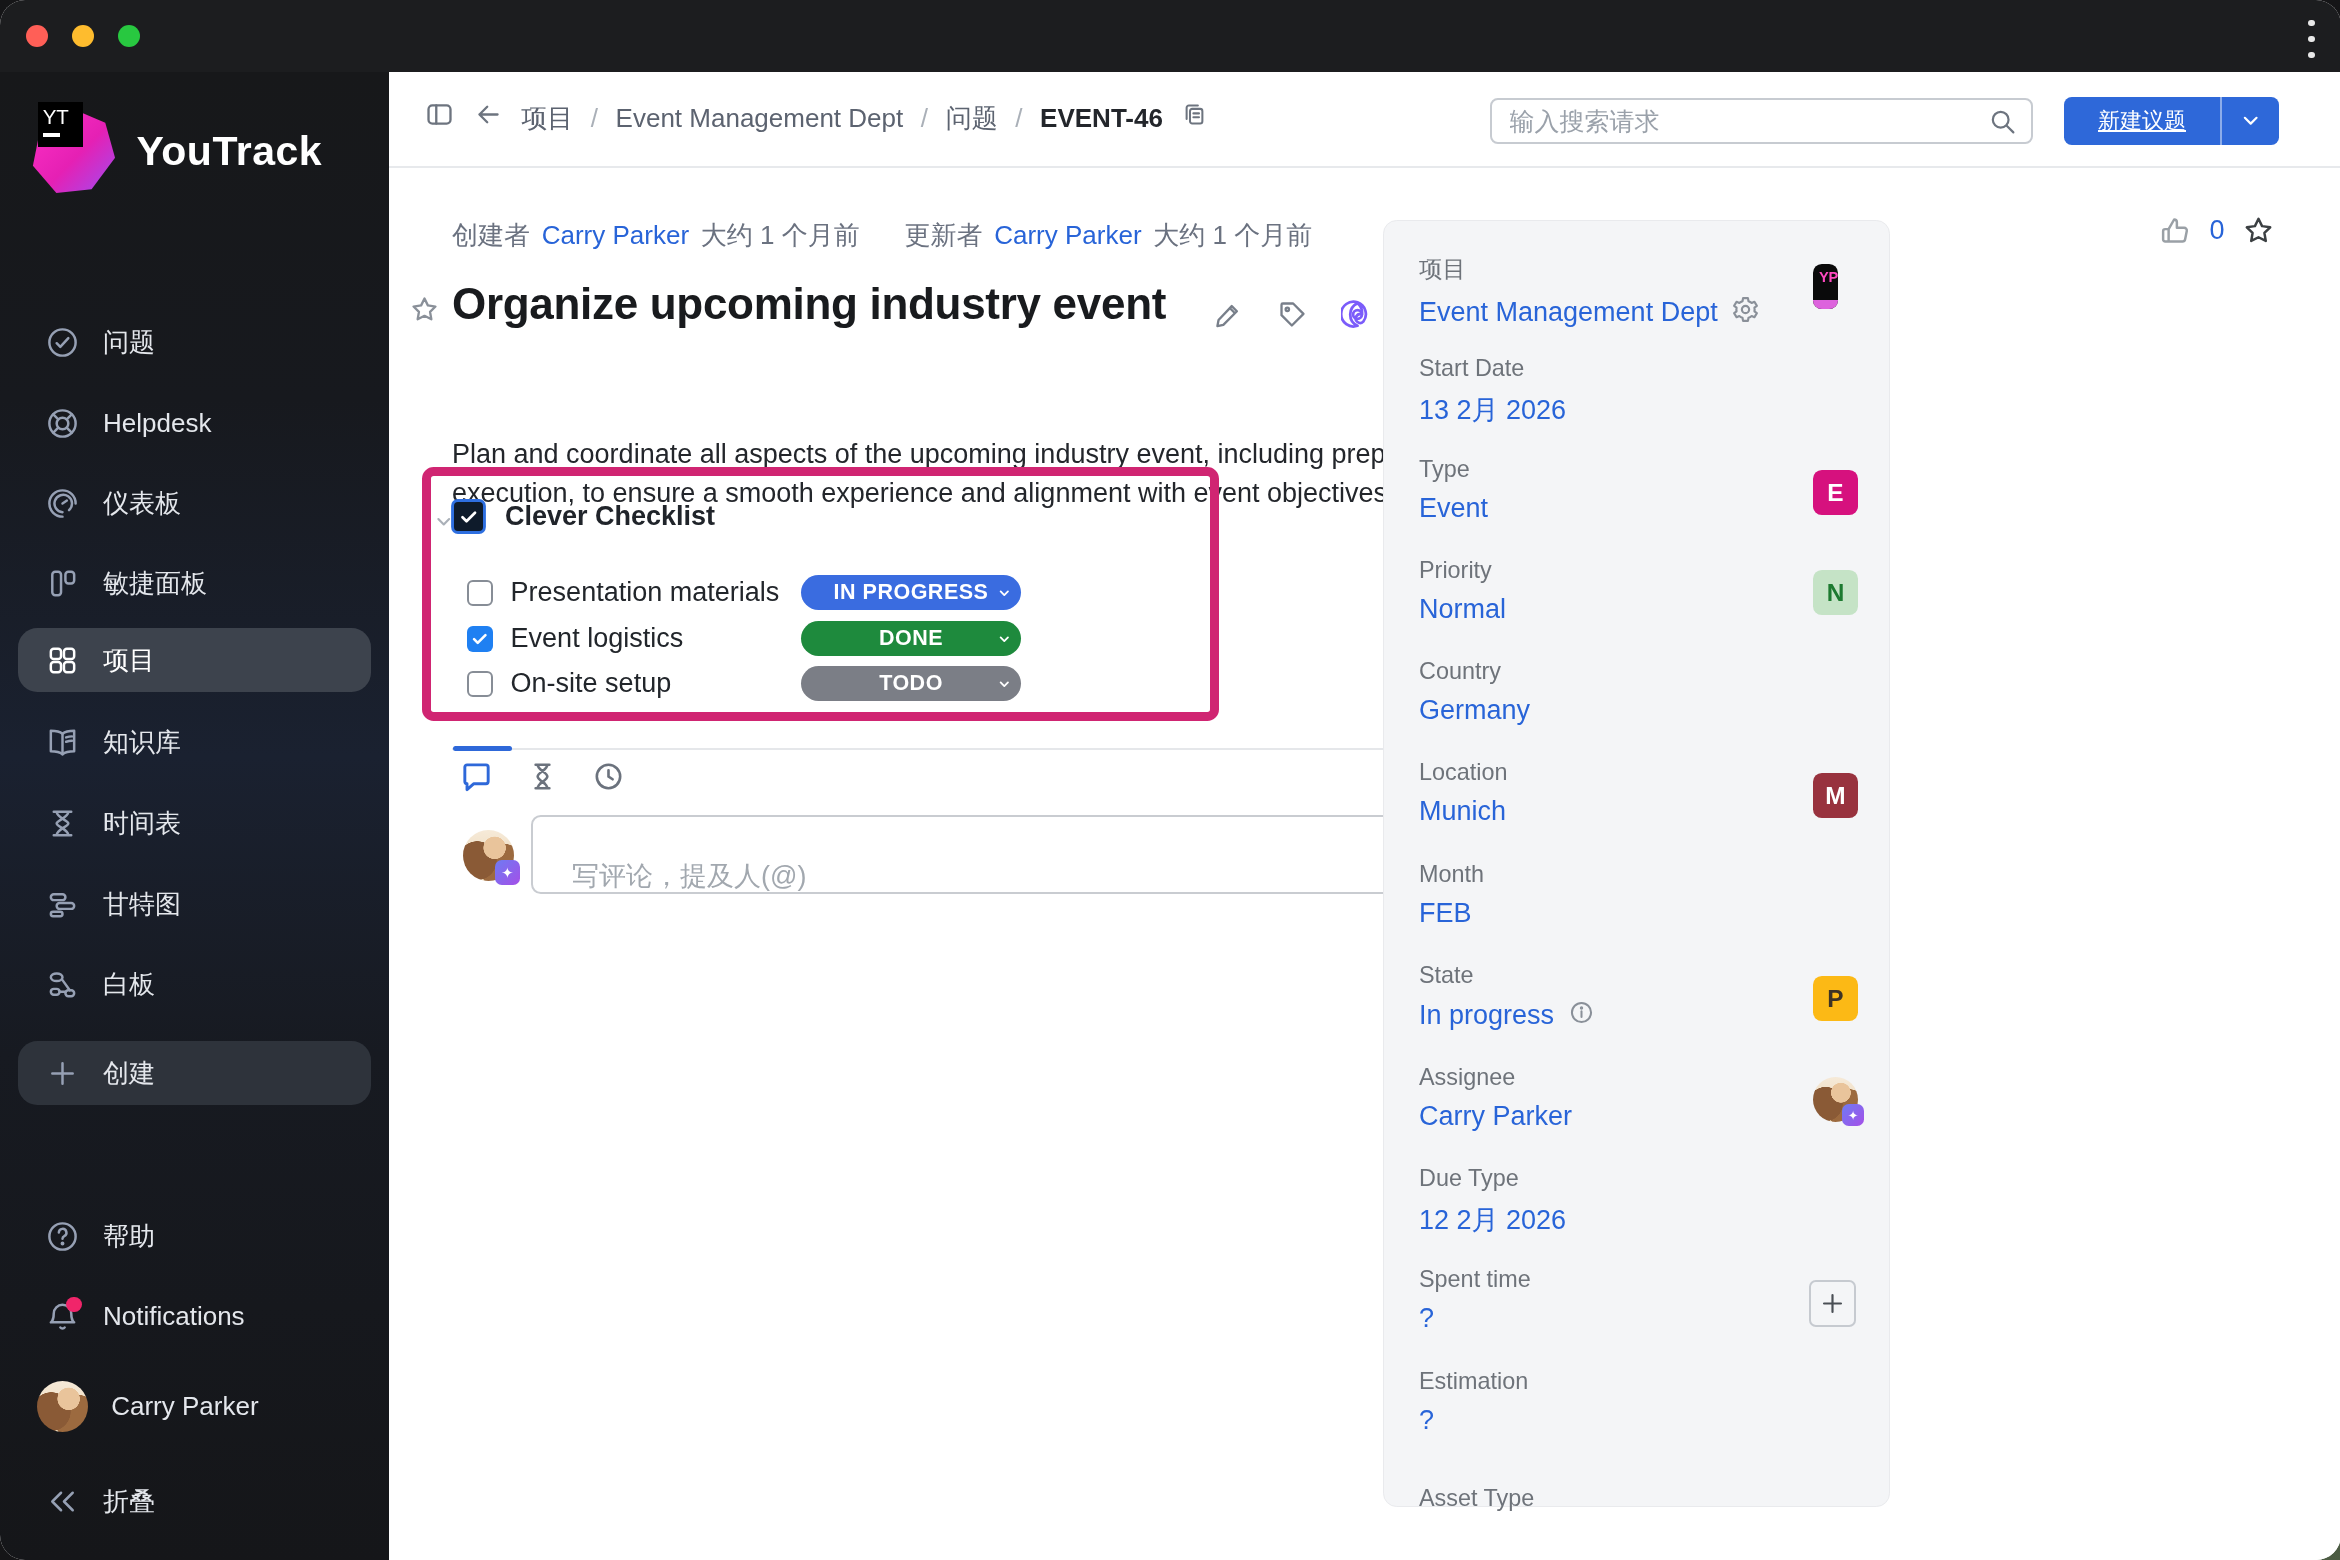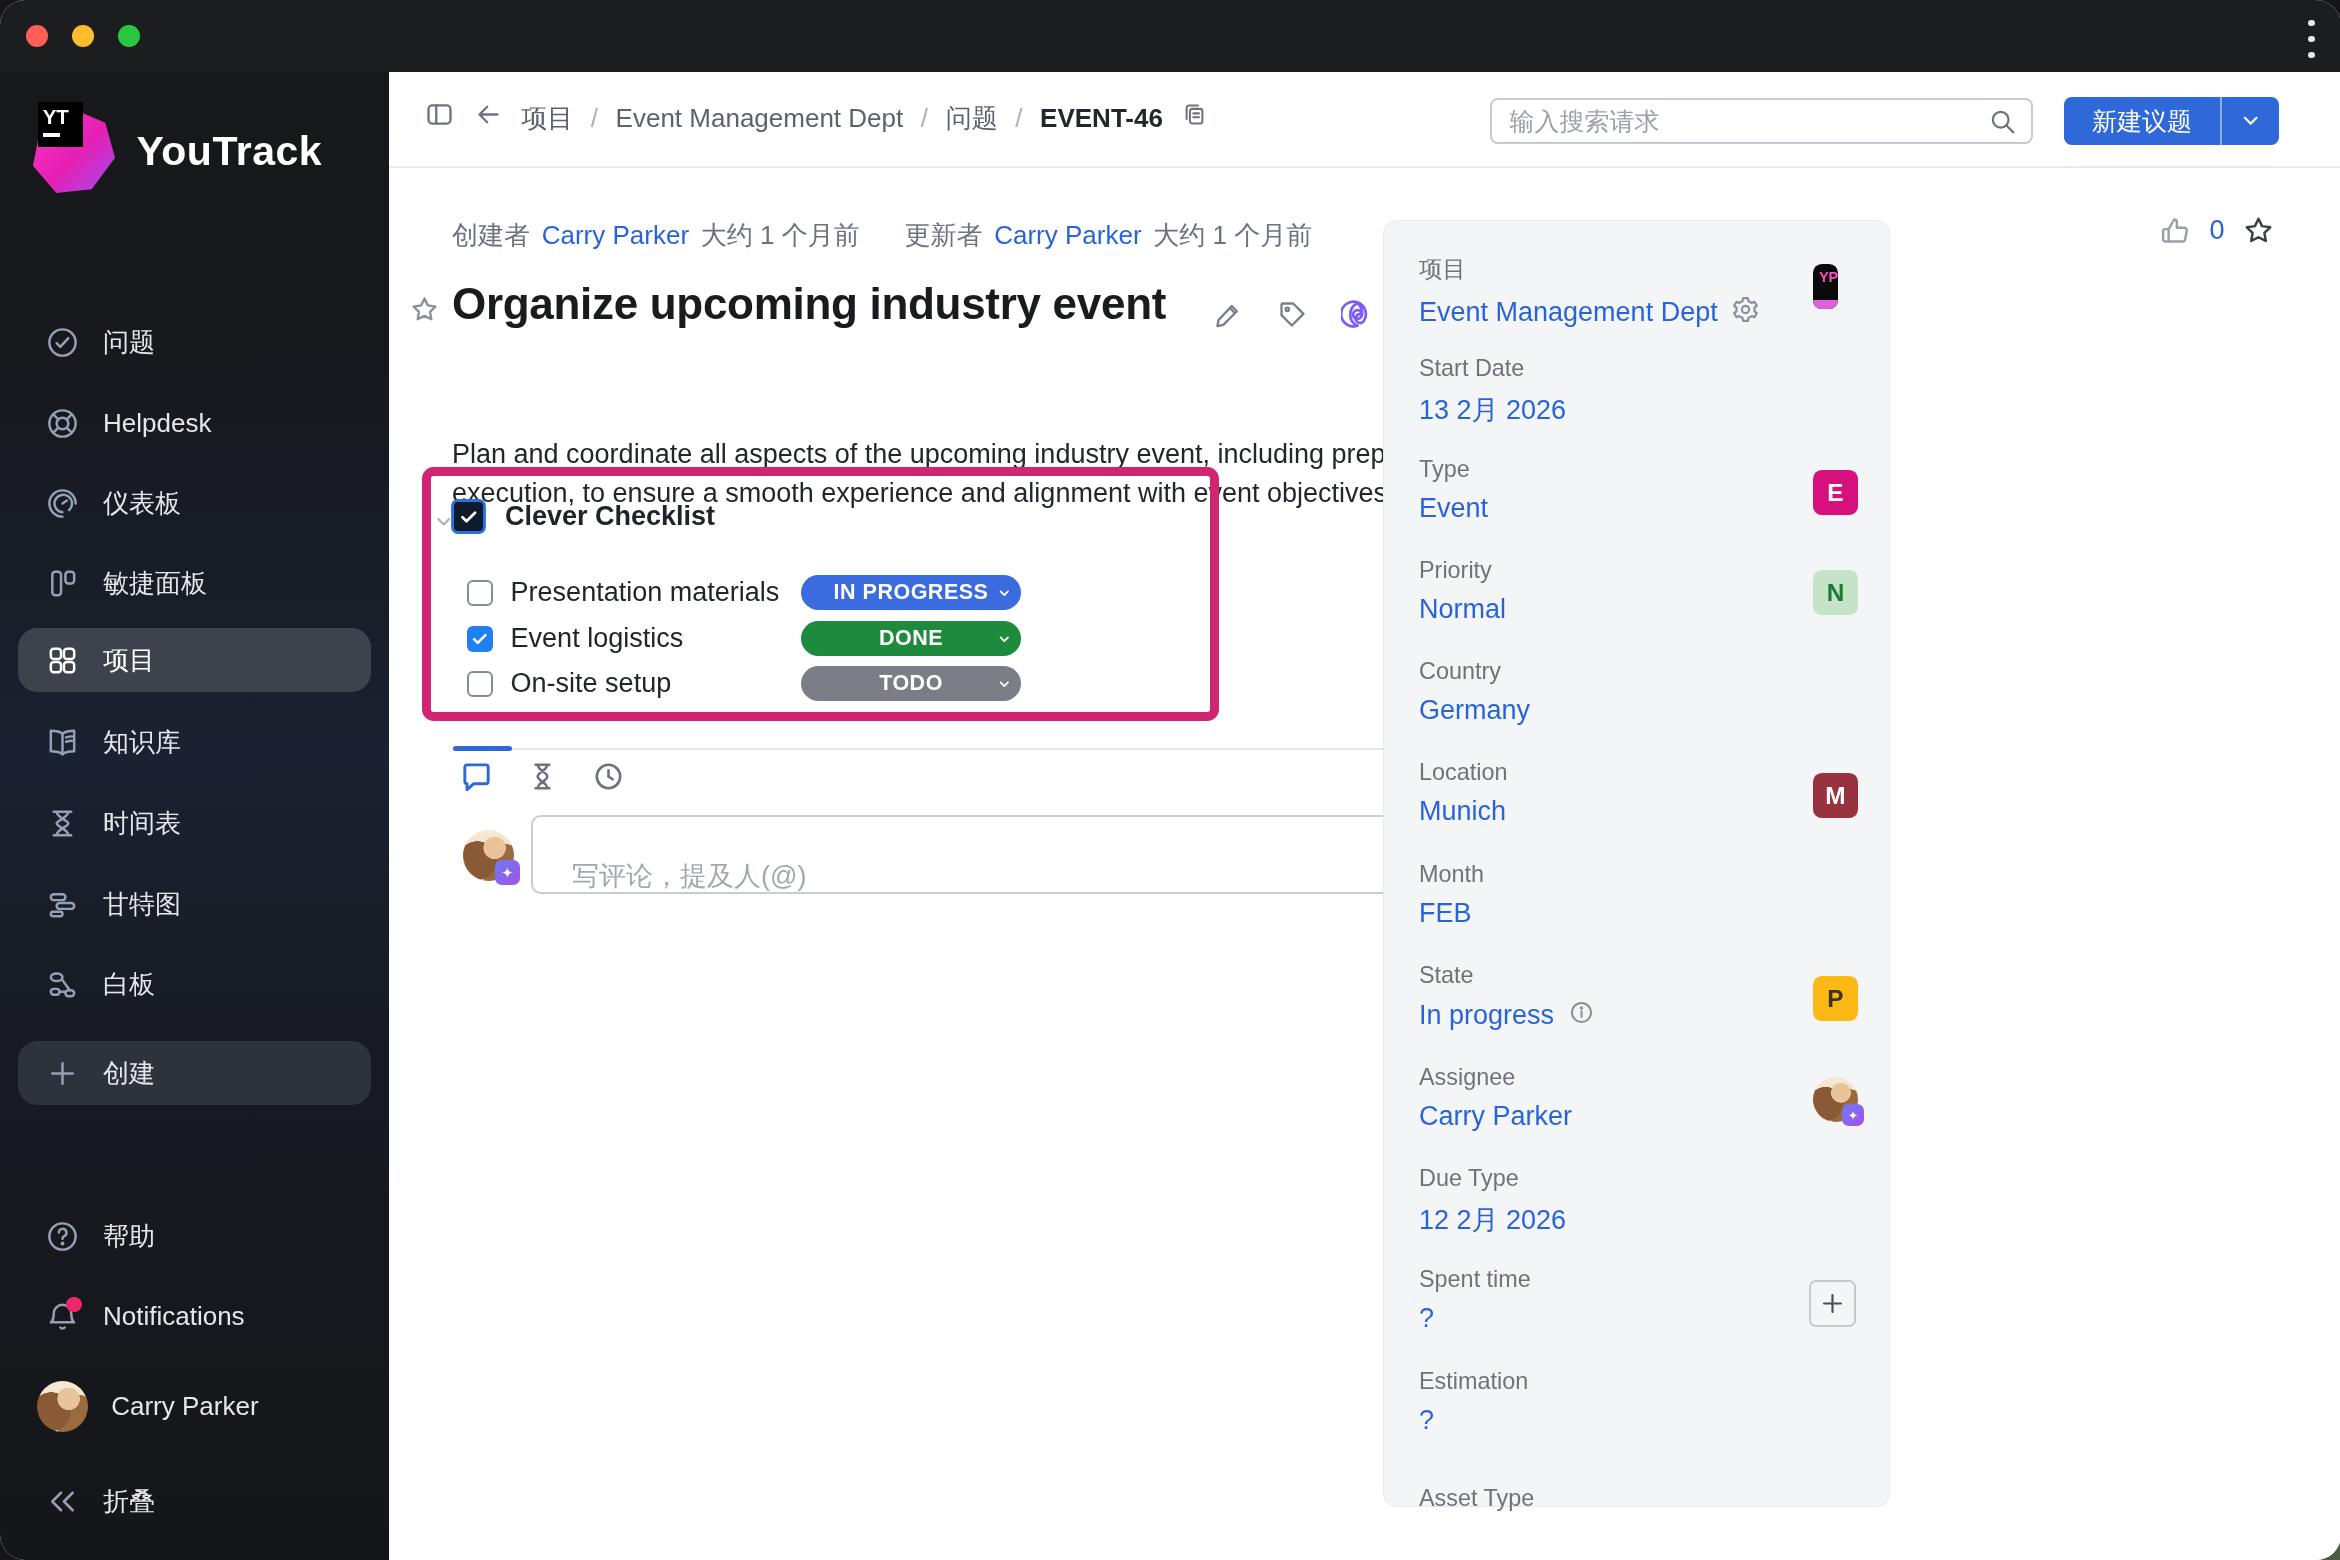--- a/index.html
+++ b/index.html
@@ -17,21 +17,21 @@
   .dot{width:22.4px;height:22.4px;border-radius:50%;}
   .dot.red{background:#ff5f57;} .dot.yellow{background:#febc2e;} .dot.green{background:#28c840;}
   .kebab{position:absolute;top:19.5px;right:25px;width:9.8px;height:39px;display:flex;flex-direction:column;justify-content:space-between;align-items:center;}
   .kebab span{width:6.8px;height:6.8px;border-radius:50%;background:#e8e8e8;}
   
   .sidebar{position:absolute;top:72px;left:0;width:389px;bottom:0;
     background:linear-gradient(180deg,#17181a 0%,#17191e 22%,#1a2130 46%,#171a21 66%,#151619 100%);}
   .logo{position:absolute;top:35px;left:29px;display:flex;align-items:center;gap:19.5px;}
   .logo-text{color:#ffffff;font-size:41px;font-weight:bold;letter-spacing:0.5px;}
   .yt-badge{position:absolute;top:-4.9px;left:8.8px;width:45px;height:45px;background:#000;color:#fff;
-    font-size:20.5px;font-weight:bold;display:flex;flex-direction:column;align-items:flex-start;justify-content:flex-start;padding:2.9px 0 0 4.9px;box-sizing:border-box;}
+    font-size:20.5px;font-weight:normal;display:flex;flex-direction:column;align-items:flex-start;justify-content:flex-start;padding:2.9px 0 0 4.9px;box-sizing:border-box;}
   .yt-badge .us{width:17.6px;height:3.9px;background:#fff;margin-top:3.9px;}
   .nav-item{position:absolute;left:17.6px;width:353px;height:64px;display:flex;align-items:center;gap:23.4px;
     padding-left:27px;box-sizing:border-box;border-radius:19.5px;color:#e4e7ec;font-size:26px;}
   .nav-item.active{background:#3d434d;}
   .nav-item.btn{background:#2e333b;}
   .nav-icn{width:35px;height:35px;flex:0 0 35px;display:flex;align-items:center;justify-content:center;}
   .nav-icn svg{stroke:#96a0b4;fill:none;stroke-width:1.7;stroke-linecap:round;stroke-linejoin:round;}
   .side-avatar{width:51px;height:51px;border-radius:50%;flex:0 0 51px;margin-left:-7.8px;
     background:
       radial-gradient(circle at 62% 35%, #e9c49b 0 24%, rgba(0,0,0,0) 25%),
@@ -44,21 +44,21 @@
   .hdr-divider{position:absolute;top:94px;left:0;right:0;height:2px;background:#e7e9ec;}
   .crumbs{position:absolute;top:27px;left:35px;display:flex;align-items:center;gap:17.6px;font-size:26px;color:#5c6370;}
   .crumb-sep{color:#aab0b8;font-size:26px;}
   .crumb-cur{color:#23262b;font-weight:600;}
   .hicon svg{stroke:#6d747f;fill:none;stroke-width:1.8;stroke-linecap:round;stroke-linejoin:round;}
   .search{position:absolute;top:26px;left:1101px;width:543px;height:46px;border:2px solid #c7cbd1;border-radius:7.8px;box-sizing:border-box;display:flex;align-items:center;}
   .search input{border:none;outline:none;flex:1;font-size:25px;padding:0 13.7px 0 17.6px;color:#333;background:transparent;font-family:inherit;}
   .search input::placeholder{color:#9aa1aa;}
   .search .mag{margin-right:13.7px;display:flex;}
   .newissue{position:absolute;top:25px;left:1675px;width:215px;height:48px;background:#2e68d9;border-radius:7.8px;display:flex;color:#fff;}
-  .newissue .lbl{flex:1;display:flex;align-items:center;justify-content:center;font-size:25px;}
+  .newissue .lbl{flex:1;display:flex;align-items:center;justify-content:center;font-size:22px;text-decoration:underline;}
   .newissue .sep{width:2px;background:rgba(255,255,255,.45);margin:0;}
   .newissue .dd{width:57px;display:flex;align-items:center;justify-content:center;}
   
   .meta{position:absolute;top:146px;left:63px;display:flex;align-items:center;gap:11.7px;font-size:26px;color:#6b7280;white-space:nowrap;}
   .meta .usr{color:#2864d8;}
   .meta .gap{width:21.5px;}
   .visib{position:absolute;top:144px;left:1092px;display:flex;align-items:center;gap:9.8px;color:#2864d8;font-size:26px;}
   .likes{position:absolute;top:142px;left:1770px;display:flex;align-items:center;gap:17.6px;}
   .likes .cnt{color:#2864d8;font-size:27px;}
   

